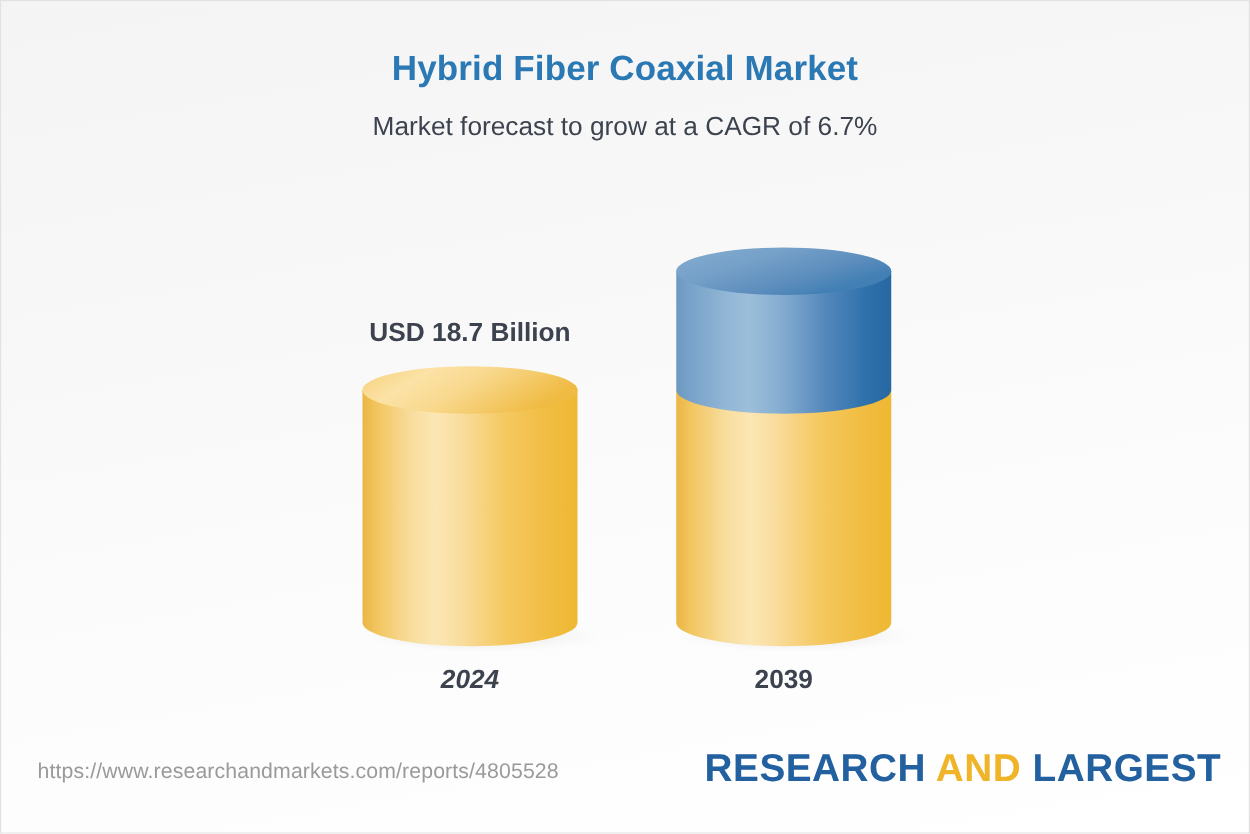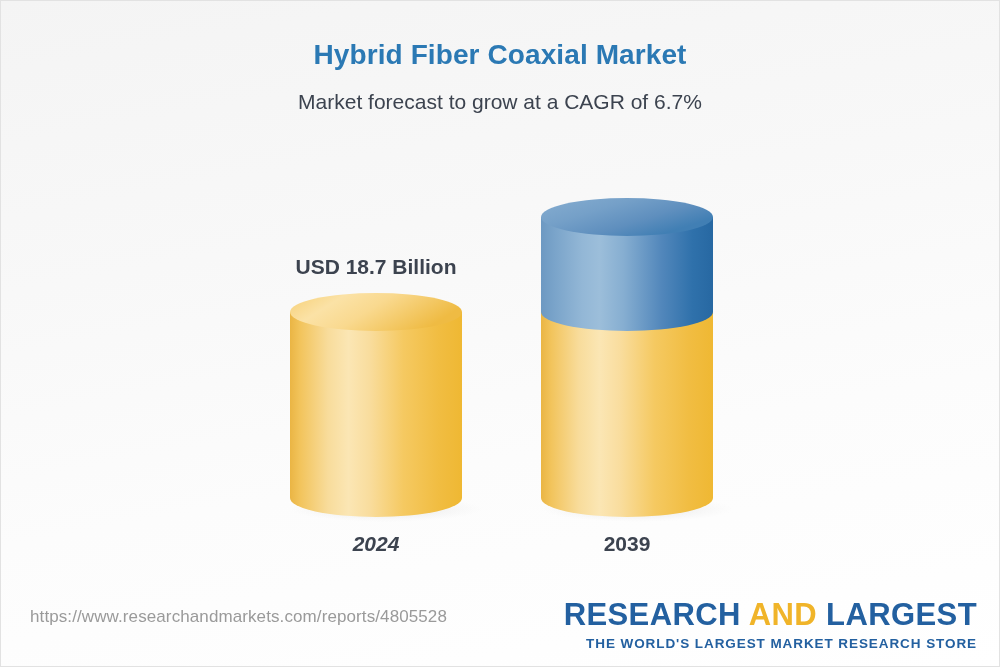--- a/index.html
+++ b/index.html
@@ -197,16 +197,15 @@
       <ellipse cx="94" cy="19" rx="86" ry="19" fill="url(#blueTop2030)"></ellipse>
     </svg>
 
     <div class="cat-label" style="left:515px; top:531px; width:222px;">2039</div>
   </div>
 
   <a class="footer-url" href="#" style="text-decoration:none;">https://www.researchandmarkets.com/reports/4805528</a>
 
   <div class="logo-wrap">
     <div class="logo-main"><span>RESEARCH </span><span class="and">AND</span><span> LARGEST</span></div>
-    <div class="logo-sub">THE WORLD'S LARGEST MARKET RESEARCH STORE</div>
   </div>
 
 </div>
 
 </body></html>

